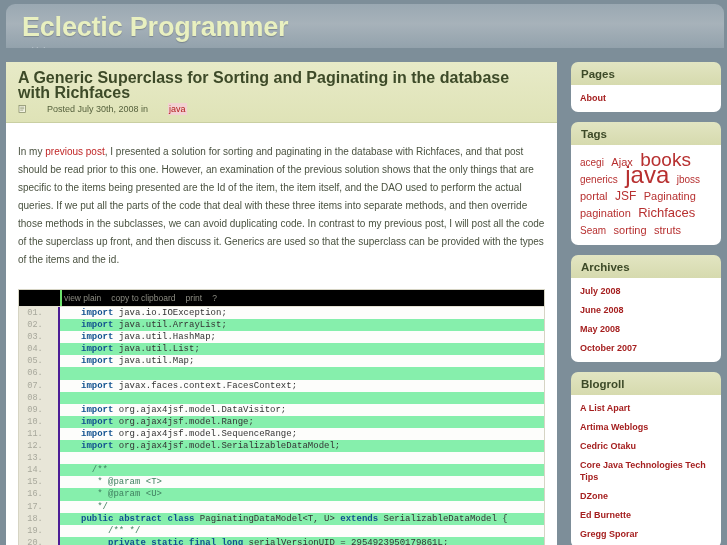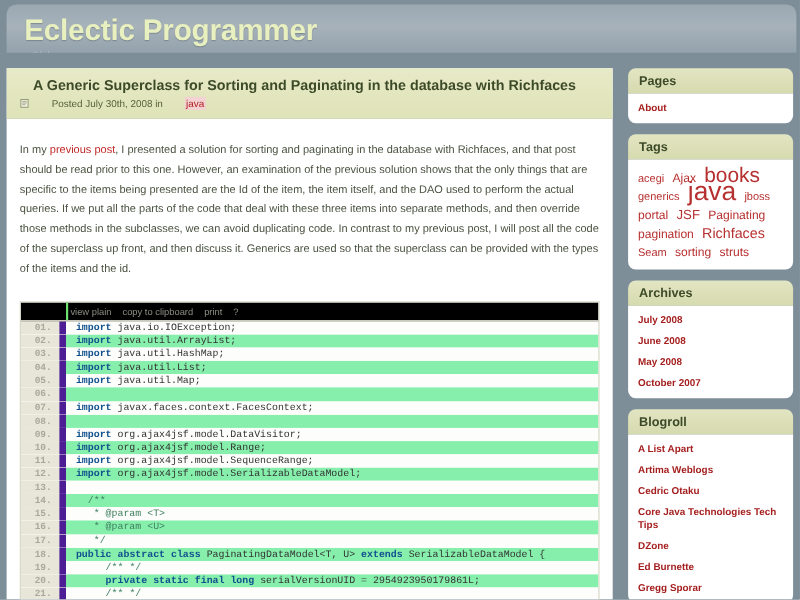--- a/index.html
+++ b/index.html
@@ -66,25 +66,25 @@
     width: 150px;
   }
 
   
   .post-header {
     background: linear-gradient(180deg, #e7eac7 0%, #dfe3b7 100%);
     border-bottom: 1px solid #c9cfa2;
     padding: 8px 12px 7px 12px;
   }
   .post-title {
-    font-size: 13px;
+    font-size: 16px;
     font-weight: bold;
     color: #3d4a28;
     line-height: 15px;
-    margin: 0 0 3px 12px;
+    margin: 0 0 3px 0;
   }
   .post-meta {
     font-size: 9px;
     color: #55603c;
     line-height: 12px;
     display: flex;
     align-items: center;
     gap: 20px;
   }
   .meta-icon {
@@ -136,31 +136,30 @@
     display: flex;
     height: 12.1px;
     line-height: 12.1px;
     white-space: pre;
     overflow: hidden;
   }
   .cl.alt .code { background: #86efac; }
   .ln {
     width: 41px;
     min-width: 41px;
-    text-align: right;
+    text-align: center;
     padding-right: 7px;
     color: #a8a89c;
     background: #e8e6d8;
-    border-right: 6px solid #4c1d95;
+    border-right: 2px solid #4c1d95;
     font-size: 8.6px;
-    font-weight: bold;
   }
   .code {
     flex: 1;
-    padding-left: 9px;
+    padding-left: 21px;
     color: #333333;
     overflow: hidden;
   }
   .kw { color: #11518f; font-weight: bold; }
   .cm { color: #3f7f5f; }
 
   
   .widget { margin-bottom: 10px; }
   .widget-head {
     background: linear-gradient(180deg, #e2e5c2 0%, #d6daae 100%);

